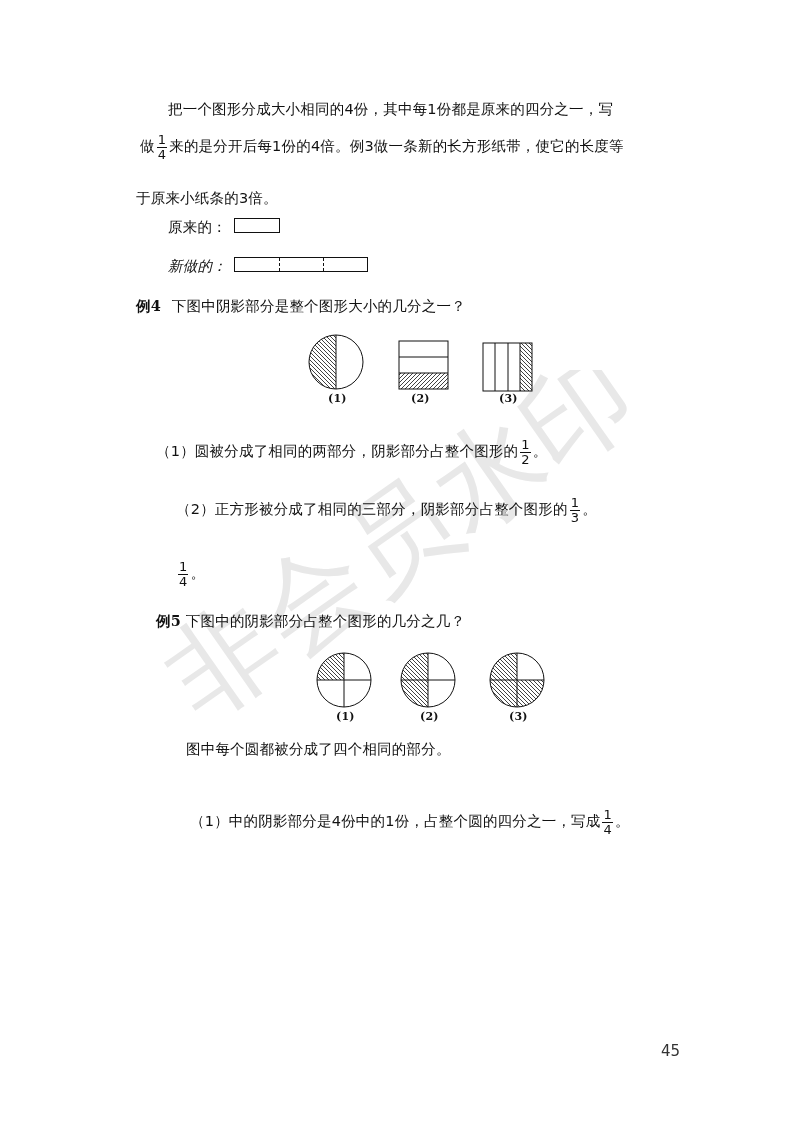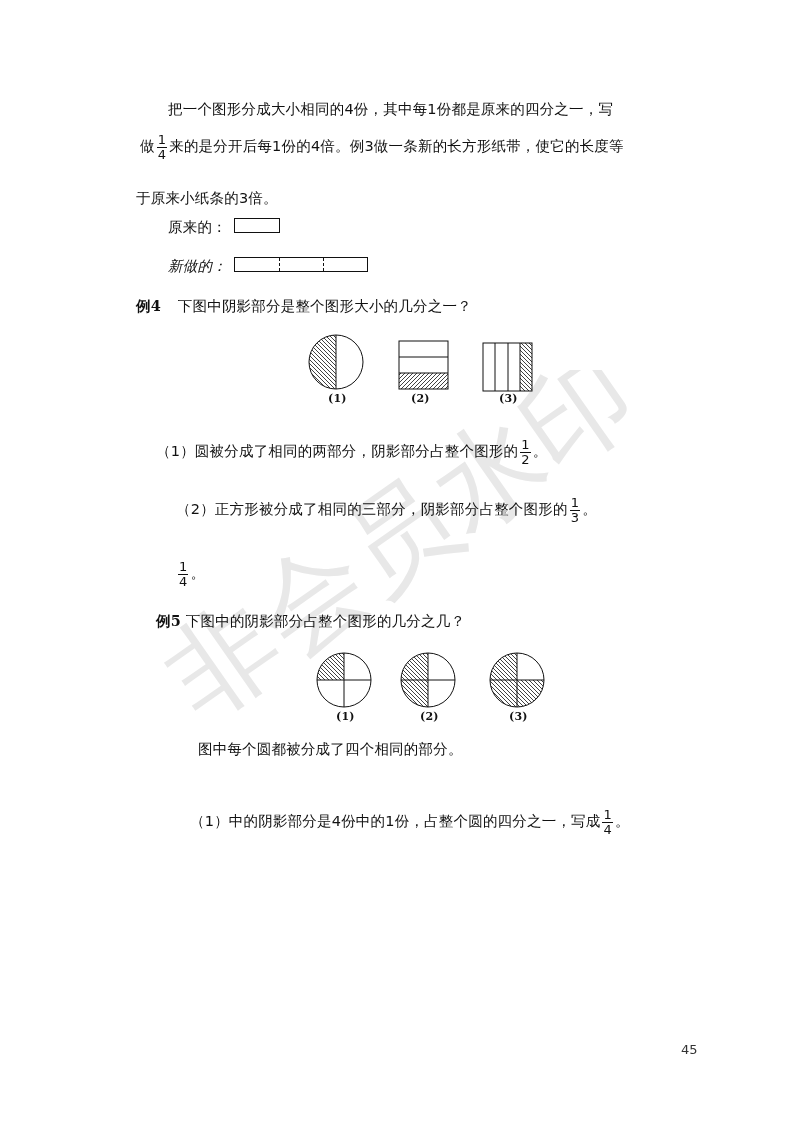--- a/index.html
+++ b/index.html
@@ -8,21 +8,21 @@
   .page { position: absolute; inset: 0; }
   .line { position: absolute; font-size: 14.5px; white-space: nowrap; line-height: 20px; letter-spacing: 0.2px; }
   .bold { font-weight: bold; font-family: "DejaVu Serif", "Liberation Serif", serif; }
   .frac { display: inline-flex; flex-direction: column; align-items: center; vertical-align: middle;
           font-size: 13px; line-height: 14px; margin: 0 2px; position: relative; top: 1px; }
   .frac .num { padding: 0 1px; border-bottom: 1px solid #111; }
   .frac .den { padding: 0 1px; }
   .strip { position: absolute; border: 1px solid #111; height: 13px; background: #fff; }
   .strip .dash { position: absolute; top: 0; bottom: 0; width: 0; border-left: 1px dashed #111; }
   svg.fig { position: absolute; overflow: visible; }
-  .pagenum { position: absolute; font-size: 13px; color: #333; margin-left: 20px; }
+  .pagenum { position: absolute; font-size: 15px; color: #333; }
   .watermark { position: absolute; left: 150px; top: 370px; width: 520px; height: 360px;
                pointer-events: none; }
 </style>
 </head>
 <body>
 
 <div class="page">
 
   <svg class="watermark" viewBox="0 0 520 360">
     <text x="260" y="200" text-anchor="middle" transform="rotate(-35 260 180)" font-family="DejaVu Sans, sans-serif" font-size="108" fill="#e8e8e8">非会员水印</text>
@@ -41,21 +41,21 @@
   <div class="strip" style="left:234px; top:218px; width:44px;"></div>
 
   <div class="line" style="left:168px; top:256px;font-style:italic;">新做的：</div>
   <div class="strip" style="left:234px; top:257px; width:132px;">
     <span class="dash" style="left:44px;"></span>
     <span class="dash" style="left:88px;"></span>
   </div>
 
   <div class="line" style="left:136px; top:296px;">
     <span class="bold">例4</span>
-    <span style="margin-left:12px;">下图中阴影部分是整个图形大小的几分之一？</span>
+    <span style="margin-left:6px;">下图中阴影部分是整个图形大小的几分之一？</span>
   </div>
 
   <svg class="fig" style="left:300px; top:330px;" width="250" height="80">
     <defs>
       <pattern id="hatchB" patternUnits="userSpaceOnUse" width="4" height="4">
         <path d="M-1,-1 L5,5" stroke="#111" stroke-width="0.8"></path>
       </pattern>
       <pattern id="hatchF" patternUnits="userSpaceOnUse" width="4" height="4">
         <path d="M-1,5 L5,-1" stroke="#111" stroke-width="0.8"></path>
       </pattern>
@@ -135,21 +135,21 @@
       <path d="M207,35 L207,8 A27,27 0 1 0 234,35 Z" fill="url(#hatchB2)"></path>
       <circle cx="207" cy="35" r="27" fill="none" stroke="#111" stroke-width="1"></circle>
       <line x1="207" y1="8" x2="207" y2="62" stroke="#111" stroke-width="1"></line>
       <line x1="180" y1="35" x2="234" y2="35" stroke="#111" stroke-width="1"></line>
     </g>
   </svg>
   <div class="line bold" style="left:336px; top:707px; font-size:11px;">(1)</div>
   <div class="line bold" style="left:420px; top:707px; font-size:11px;">(2)</div>
   <div class="line bold" style="left:509px; top:707px; font-size:11px;">(3)</div>
 
-  <div class="line" style="left:186px; top:739px;margin-left:12px;">图中每个圆都被分成了四个相同的部分。</div>
+  <div class="line" style="left:186px; top:739px;">图中每个圆都被分成了四个相同的部分。</div>
 
   <div class="line" style="left:190px; top:787px;margin-top:20px;">
     <span>（1）中的阴影部分是4份中的1份，占整个圆的四分之一，写成</span><span class="frac">
         <span class="num">1</span>
         <span class="den">4</span>
       </span><span>。</span>
   </div>
 
   <div class="pagenum" style="left:661px; top:1042px;">45</div>
 </div>

